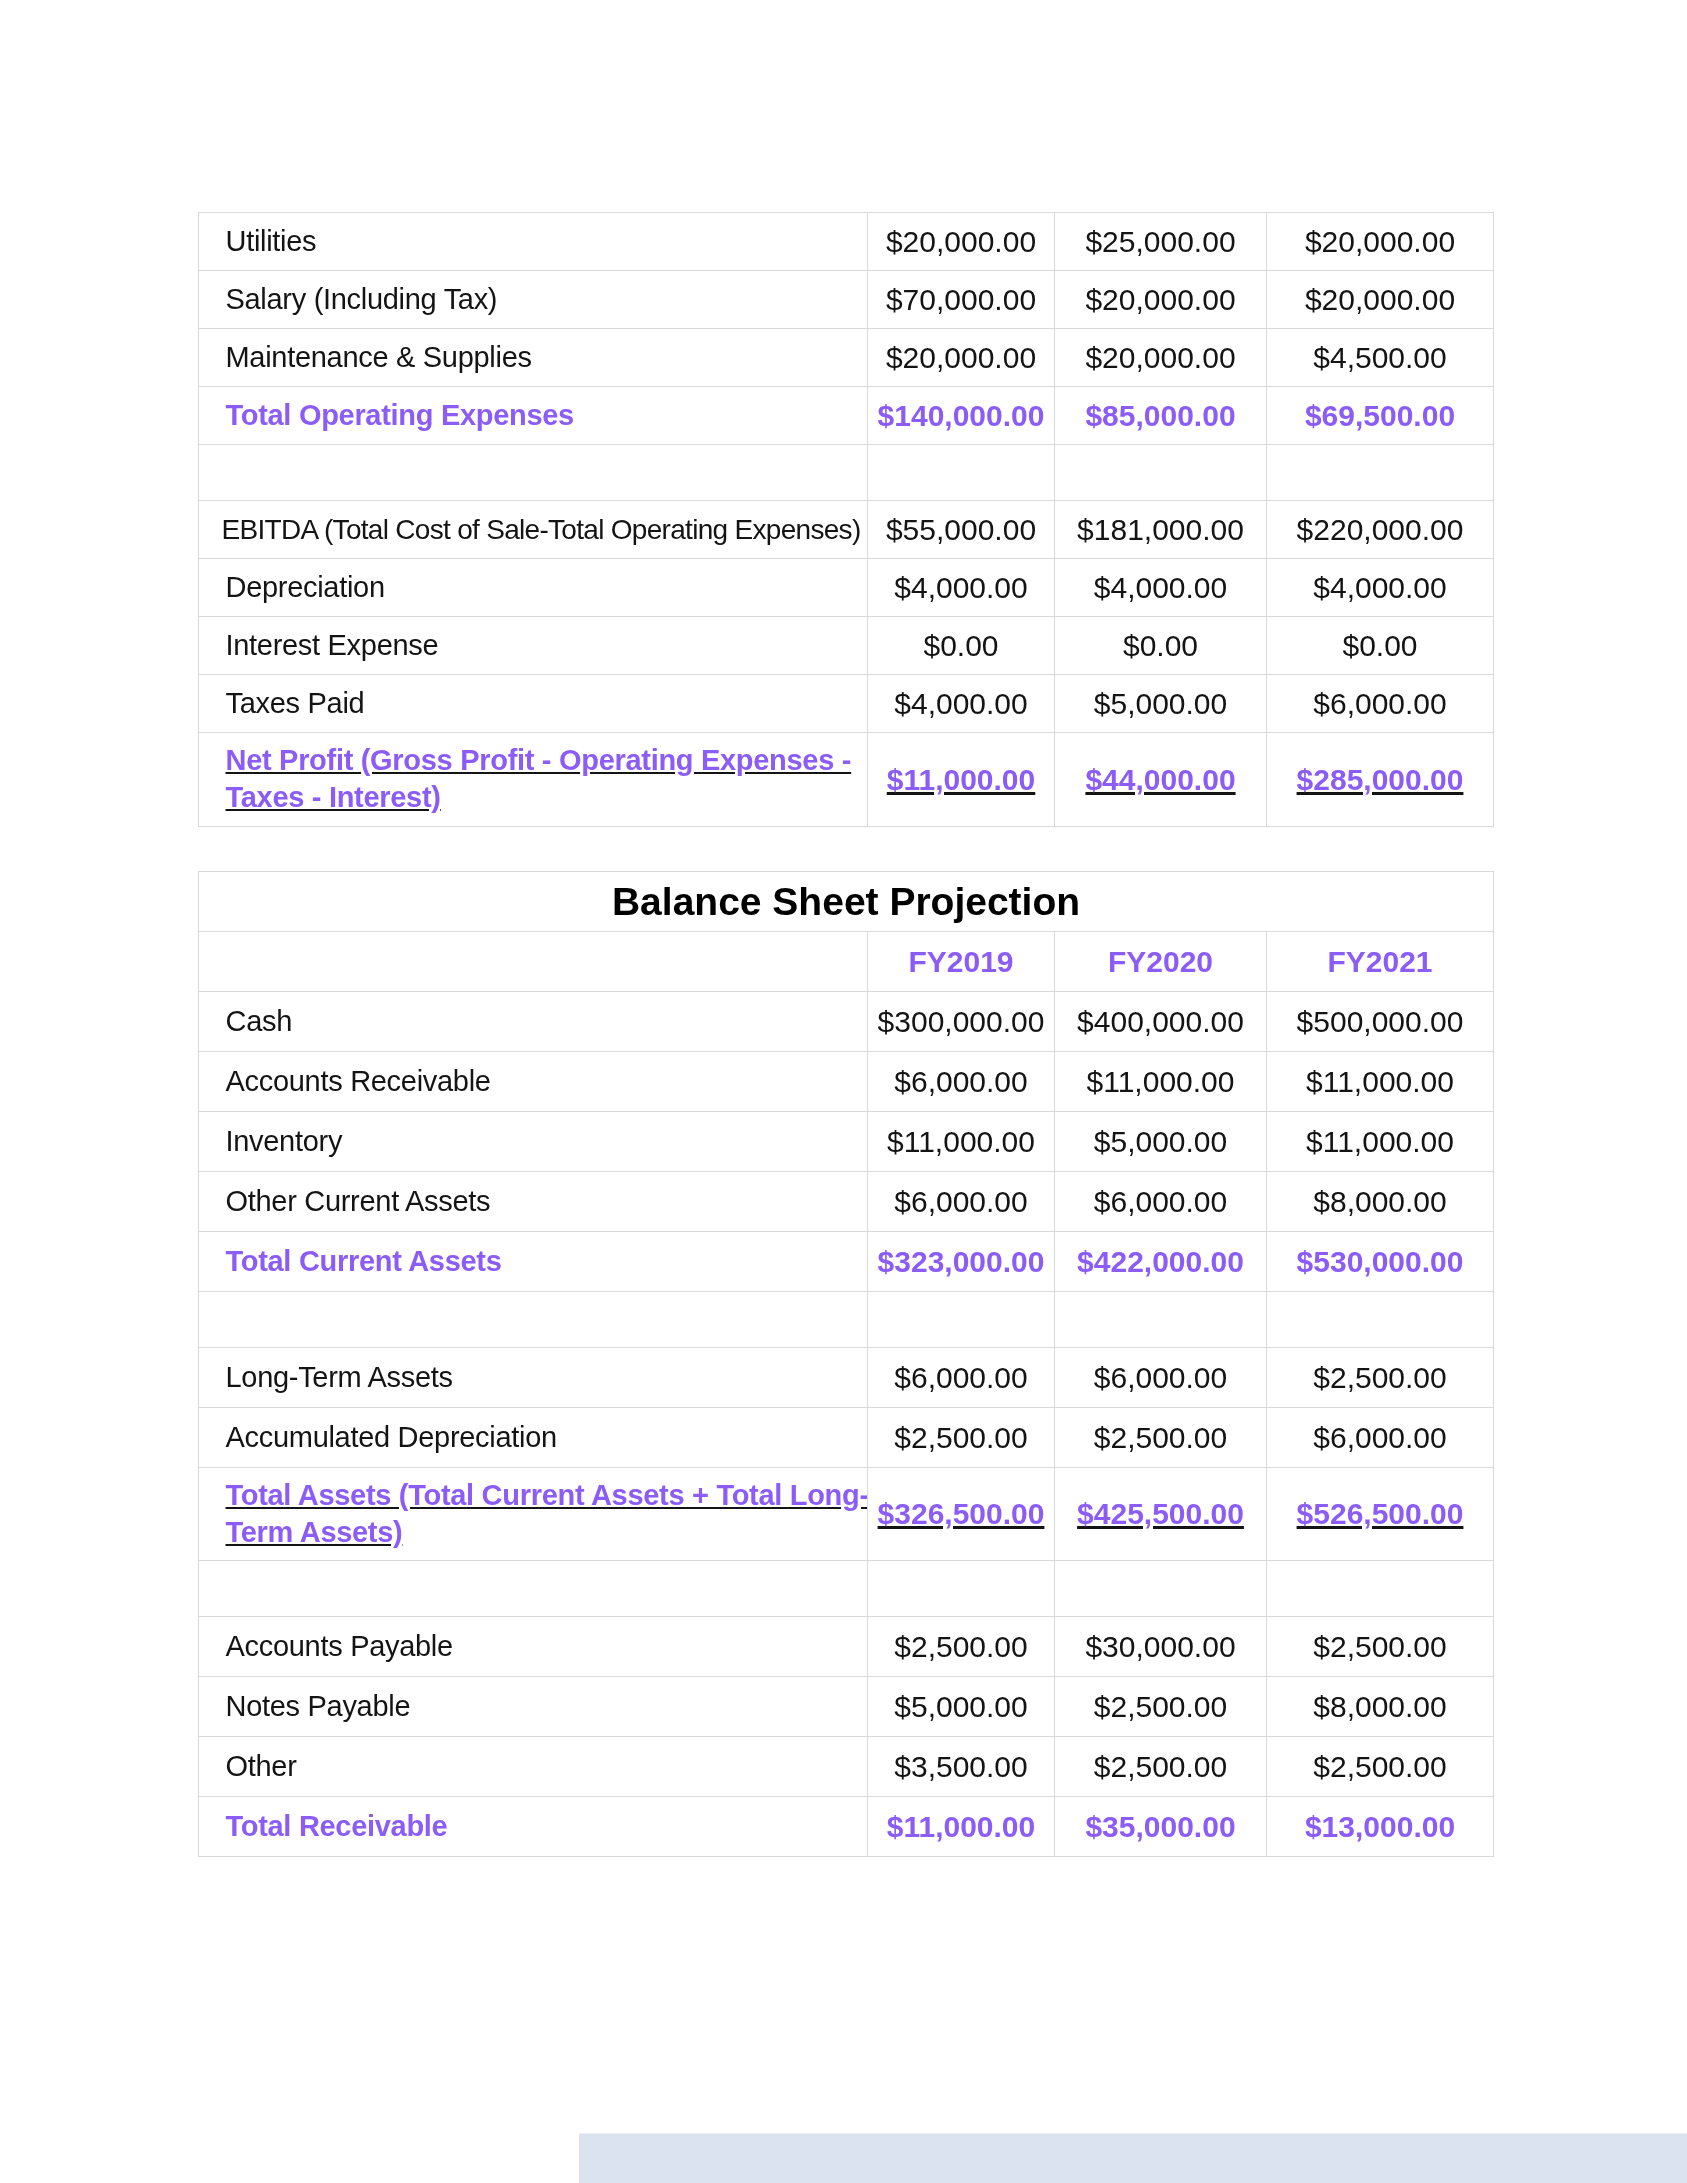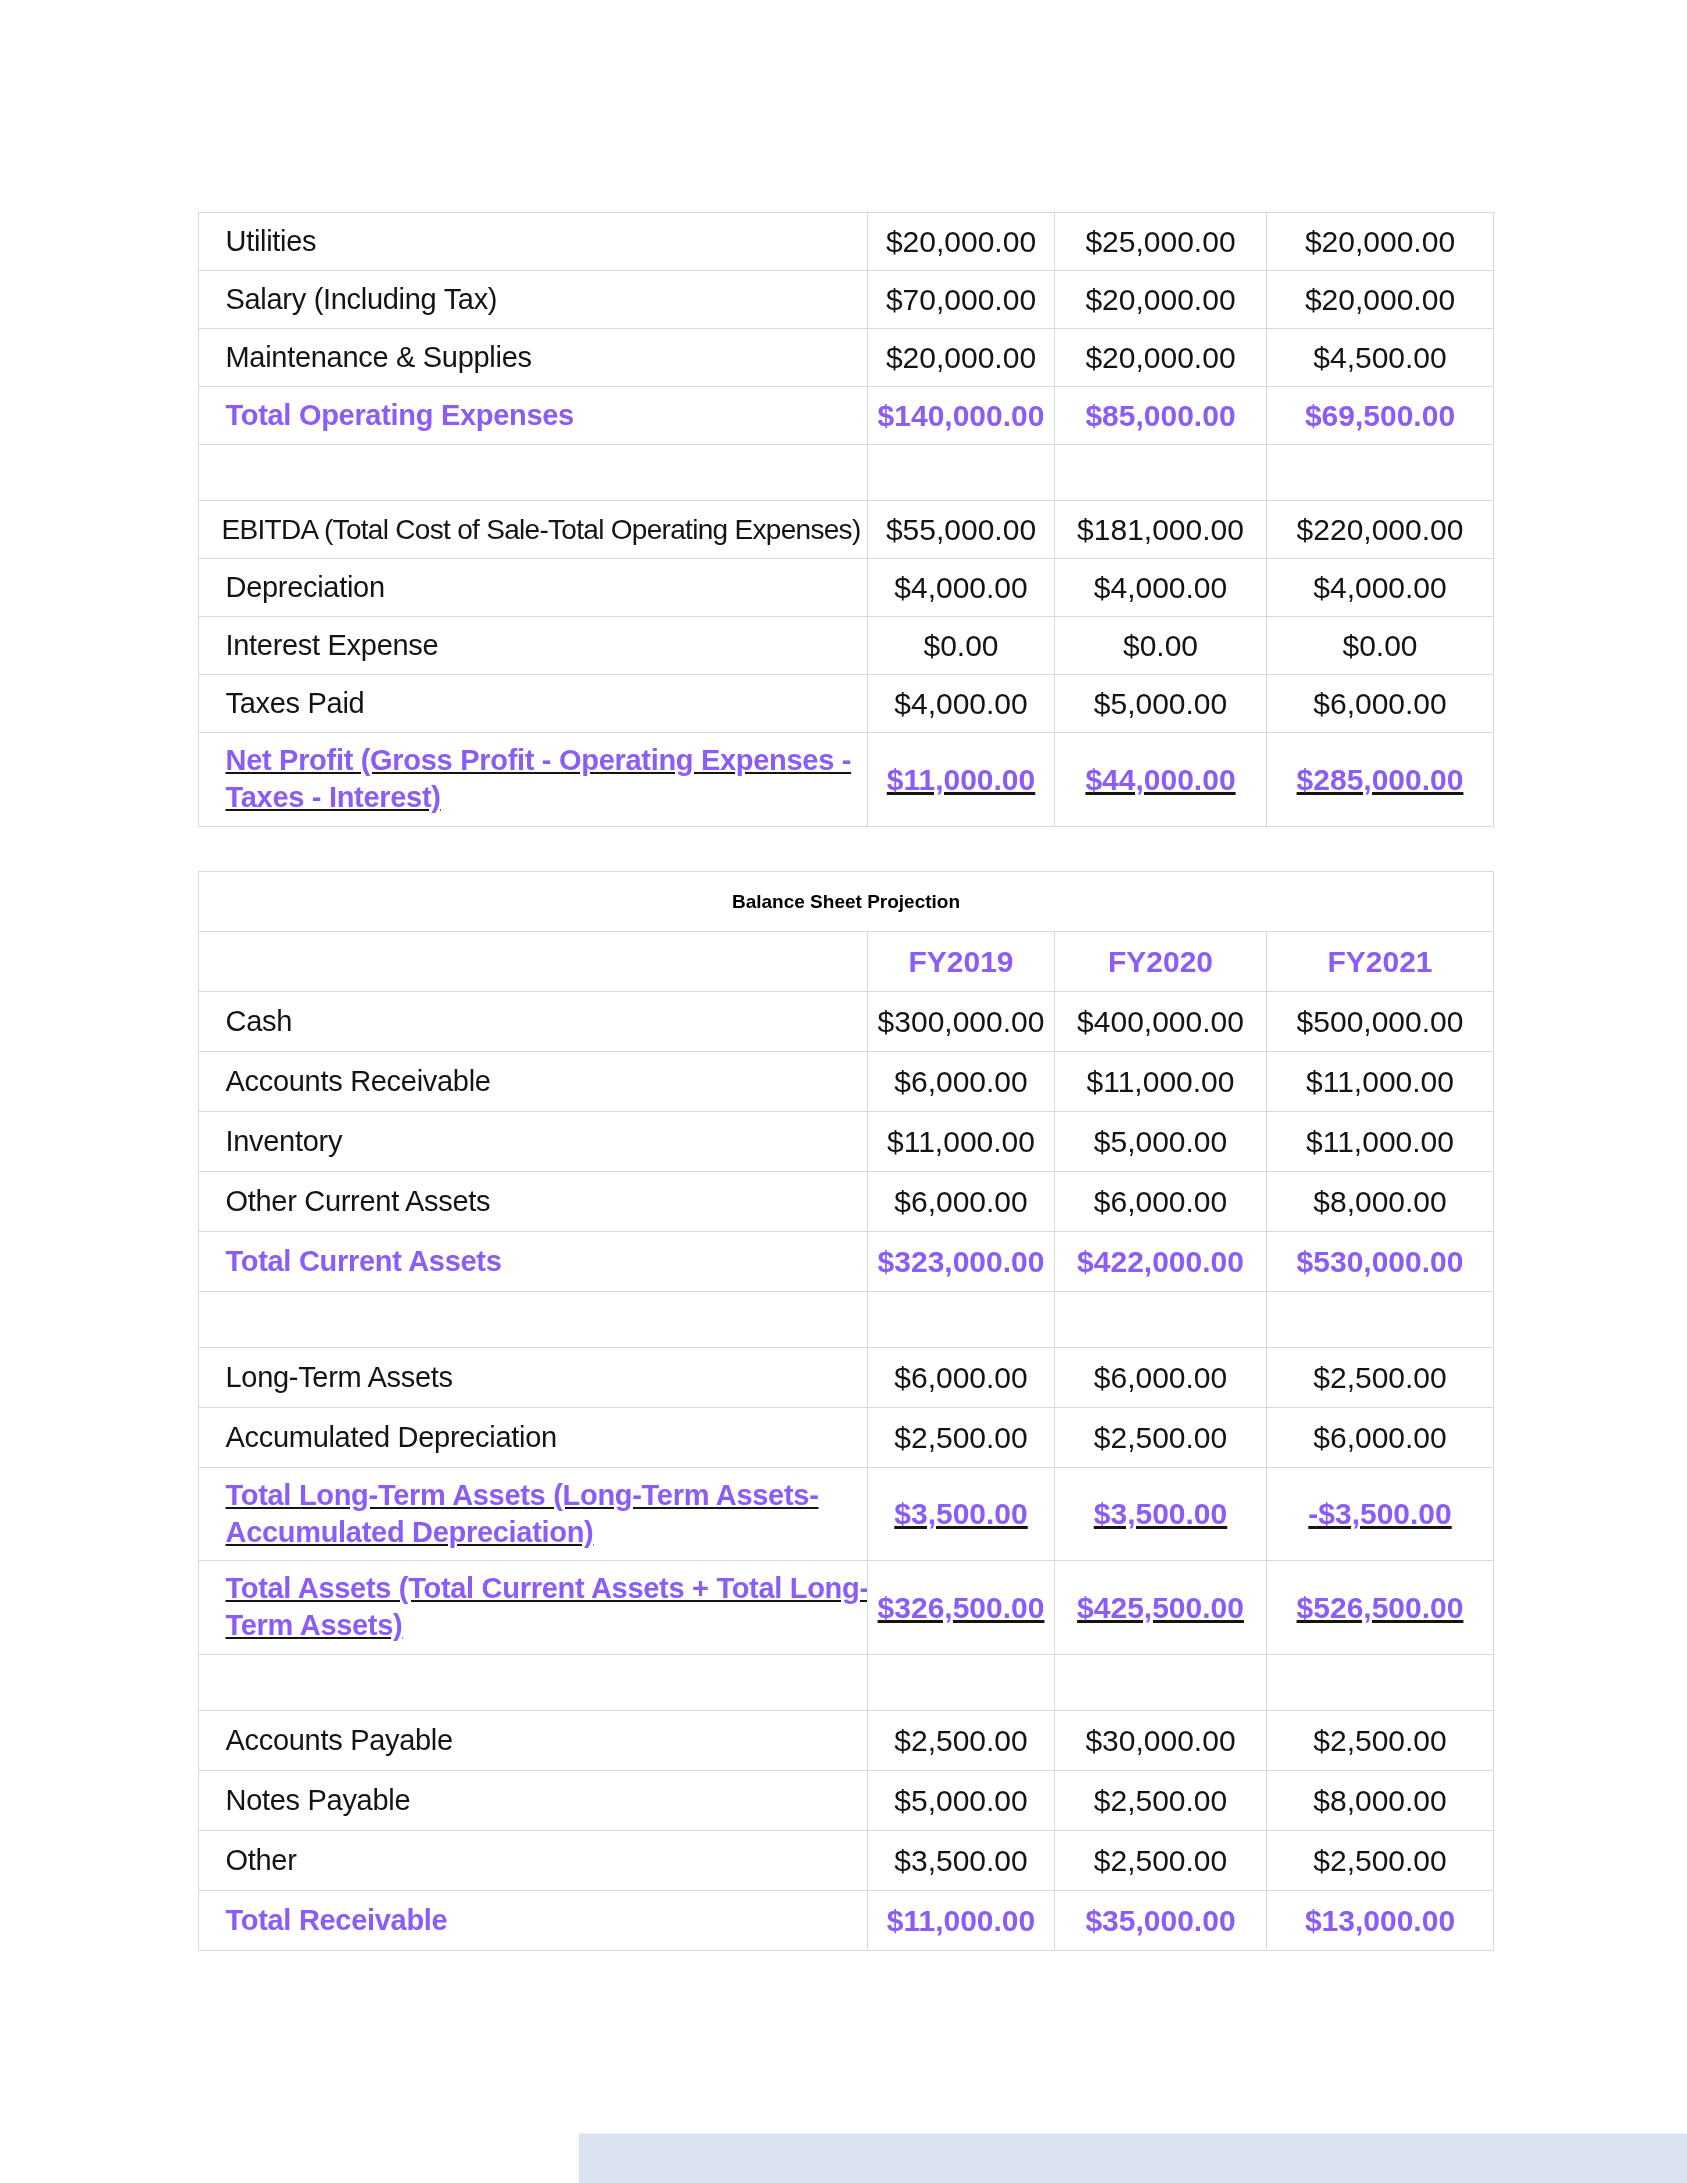--- a/index.html
+++ b/index.html
@@ -37,21 +37,21 @@
     white-space:pre;
     overflow:hidden;
   }
   td.label.fit{font-size:28px;letter-spacing:-0.7px;padding-left:22.5px;}
   td.val{text-align:center;padding:9.3px 2.6px;}
   tr.bold td{font-weight:bold;color:#8b5cf6;}
   tr.title-row td{
     text-align:center;
     font-weight:bold;
     color:#000;
-    font-size:19px;
+    font-size:39px;
     padding:9.3px 0;
   }
   .bottom-bar{
     position:absolute;
     left:579px;top:2133px;right:0;bottom:0;
     background:#dae3ef;
     border-top:1.3px solid #ebeff7;
   }
 </style>
 </head>
@@ -193,27 +193,20 @@
             <td class="val">$6,000.00</td>
             <td class="val">$2,500.00</td>
           </tr>
           <tr>
             <td class="label">Accumulated Depreciation</td>
             <td class="val">$2,500.00</td>
             <td class="val">$2,500.00</td>
             <td class="val">$6,000.00</td>
           </tr>
           <tr class="bold tall">
-            <td class="label">Total Long-Term Assets (Long-Term Assets-
-Accumulated Depreciation)</td>
-            <td class="val">$3,500.00</td>
-            <td class="val">$3,500.00</td>
-            <td class="val">-$3,500.00</td>
-          </tr>
-          <tr class="bold tall">
             <td class="label">Total Assets (Total Current Assets + Total Long-
 Term Assets)</td>
             <td class="val">$326,500.00</td>
             <td class="val">$425,500.00</td>
             <td class="val">$526,500.00</td>
           </tr>
           <tr class="empty">
             <td class="label"></td>
             <td class="val"></td>
             <td class="val"></td>

